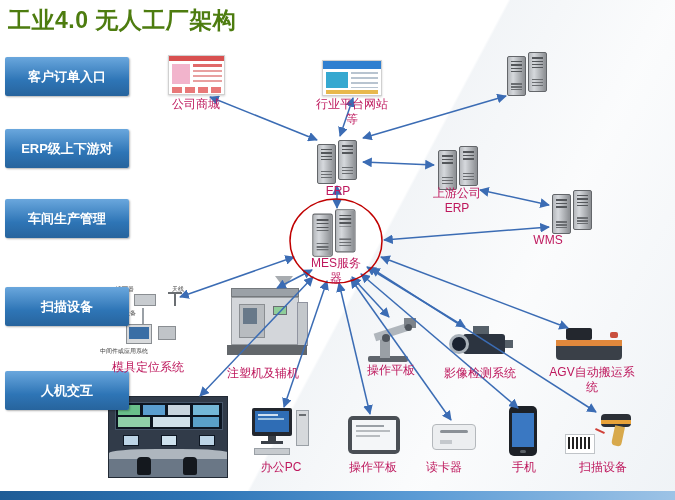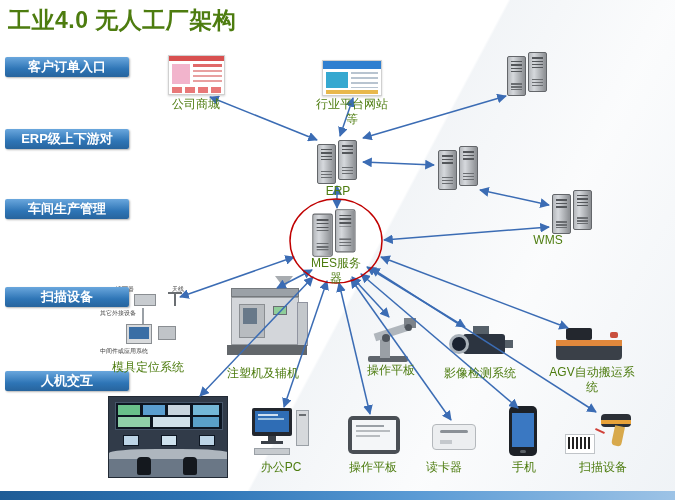--- a/index.html
+++ b/index.html
@@ -1,25 +1,25 @@
 <!DOCTYPE html>
 <html><head>
 <meta charset="utf-8">
 <style>
   *{box-sizing:border-box;margin:0;padding:0}
   html,body{width:675px;height:500px}
   body{font-family:"Liberation Sans",sans-serif;background:#fff}
   .slide{position:relative;width:675px;height:500px;background:#fff;overflow:hidden}
   .bg{position:absolute;inset:0;background:linear-gradient(118deg,#ffffff 54%,#f0f3f6 54.3%,#fafbfc 72%,#edf1f5 98%);opacity:.85}
   .title{position:absolute;left:8px;top:5px;font-size:23px;font-weight:bold;color:#4d7c0f;letter-spacing:.5px;z-index:6}
-  .ribbon{position:absolute;left:5px;width:124px;height:20px;display:flex;align-items:center;justify-content:center;
+  .ribbon{position:absolute;left:5px;width:124px;height:39px;display:flex;align-items:center;justify-content:center;
     color:#fff;font-size:13px;font-weight:bold;z-index:6;
     background:linear-gradient(180deg,#6aa7dd,#2e75b6 60%,#27649d);border-radius:2px;box-shadow:1px 1px 2px rgba(0,0,0,.3)}
   .arrows{position:absolute;inset:0;pointer-events:none;z-index:5}
-  .nlabel{position:absolute;z-index:6;font-size:12px;color:#4d7c0f;text-align:center;line-height:1.22}
+  .nlabel{position:absolute;z-index:6;font-size:12px;color:#be185d;text-align:center;line-height:1.22}
   .gfx{position:absolute;z-index:2}
   .thumb{background:#fff;border:1px solid #d0d0d0;box-shadow:0 1px 2px rgba(0,0,0,.18)}
   .gfx i{position:absolute;display:block}
   .server{width:44px;height:44px}
   .server i{width:19px;height:40px;background:linear-gradient(90deg,#b5b8bc,#d6d9dd 30%,#8f9296 95%);border:1px solid #63666a;border-radius:2px}
   .server i::before{content:"";position:absolute;left:3px;right:3px;top:4px;height:11px;
     background:repeating-linear-gradient(180deg,#54575b 0 1.5px,transparent 1.5px 3.5px)}
   .server i::after{content:"";position:absolute;left:3px;right:3px;bottom:5px;height:7px;
     background:repeating-linear-gradient(180deg,#6a6d71 0 1.5px,transparent 1.5px 3px)}
   .server i:first-child{left:1px;top:4px}
@@ -210,20 +210,21 @@
       <line x1="351" y1="279" x2="451" y2="420" marker-start="url(#ah)" marker-end="url(#ah)"></line>
       <line x1="361" y1="274" x2="518" y2="408" marker-start="url(#ah)" marker-end="url(#ah)"></line>
       <line x1="371" y1="268" x2="596" y2="412" marker-start="url(#ah)" marker-end="url(#ah)"></line>
     </g>
     <ellipse cx="336" cy="241" rx="46" ry="42" fill="none" stroke="#c00000" stroke-width="1.5"></ellipse>
   </svg>
 
   <div class="nlabel" style="left:156px;top:97px;width:80px">公司商城</div>
   <div class="nlabel" style="left:314px;top:97px;width:76px">行业平台网站等</div>
   <div class="nlabel" style="left:308px;top:184px;width:60px">ERP</div>
+  <div class="nlabel" style="left:427px;top:186px;width:60px">上游公司ERP</div>
   <div class="nlabel" style="left:518px;top:233px;width:60px">WMS</div>
   <div class="nlabel" style="left:307px;top:256px;width:58px">MES服务器</div>
   <div class="nlabel" style="left:98px;top:360px;width:100px">模具定位系统</div>
   <div class="nlabel" style="left:213px;top:366px;width:100px">注塑机及辅机</div>
   <div class="nlabel" style="left:351px;top:363px;width:80px">操作平板</div>
   <div class="nlabel" style="left:435px;top:366px;width:90px">影像检测系统</div>
   <div class="nlabel" style="left:547px;top:365px;width:90px">AGV自动搬运系统</div>
   <div class="nlabel" style="left:246px;top:460px;width:70px">办公PC</div>
   <div class="nlabel" style="left:338px;top:460px;width:70px">操作平板</div>
   <div class="nlabel" style="left:414px;top:460px;width:60px">读卡器</div>

